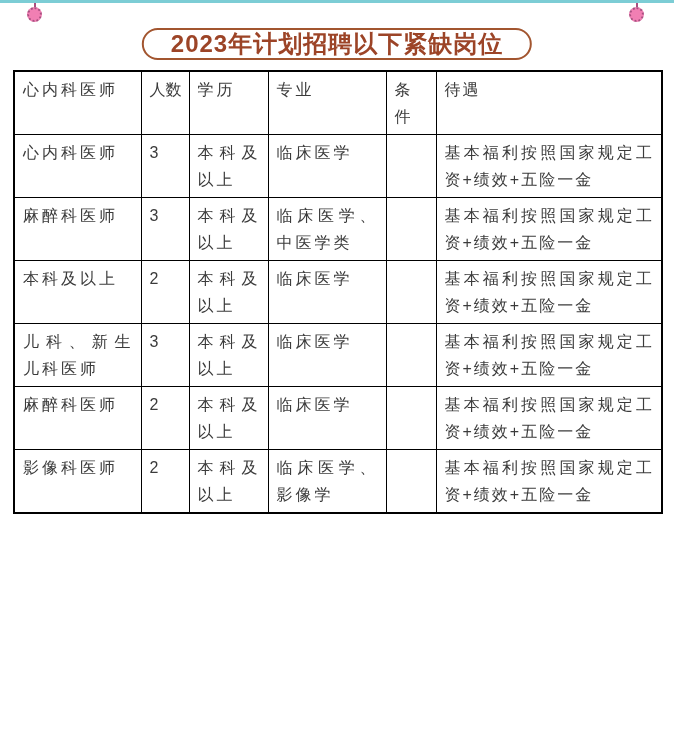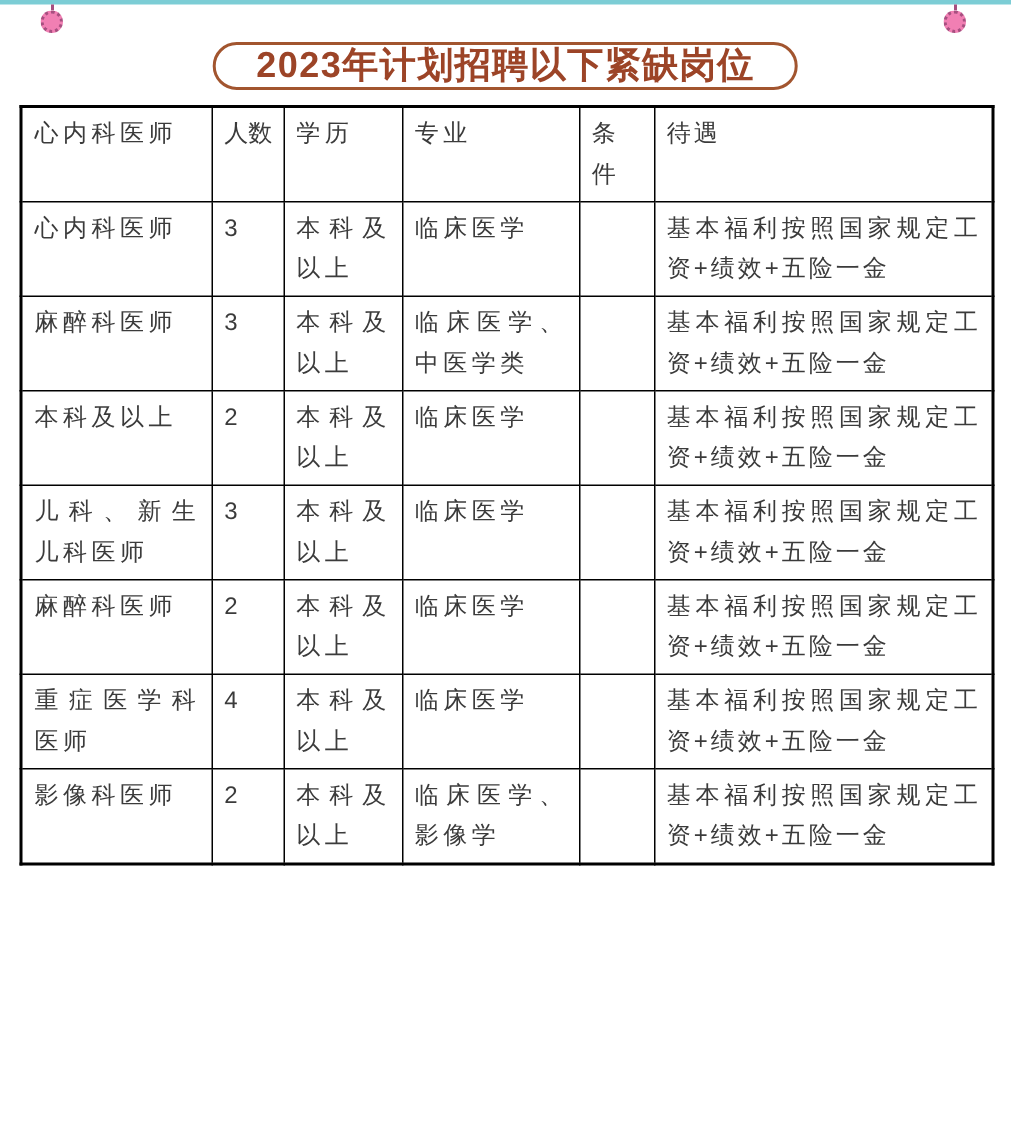--- a/index.html
+++ b/index.html
@@ -126,28 +126,20 @@
       </tr>
       <tr>
         <td class="c-pos">麻醉科医师</td>
         <td class="c-count">2</td>
         <td class="c-edu">本科及以上</td>
         <td class="c-major">临床医学</td>
         <td class="c-cond"></td>
         <td class="c-ben">基本福利按照国家规定工资+绩效+五险一金</td>
       </tr>
       <tr>
-        <td class="c-pos">重症医学科医师</td>
-        <td class="c-count">4</td>
-        <td class="c-edu">本科及以上</td>
-        <td class="c-major">临床医学</td>
-        <td class="c-cond"></td>
-        <td class="c-ben">基本福利按照国家规定工资+绩效+五险一金</td>
-      </tr>
-      <tr>
         <td class="c-pos">影像科医师</td>
         <td class="c-count">2</td>
         <td class="c-edu">本科及以上</td>
         <td class="c-major">临床医学、影像学</td>
         <td class="c-cond"></td>
         <td class="c-ben">基本福利按照国家规定工资+绩效+五险一金</td>
       </tr>
     </tbody>
 </table>
 

